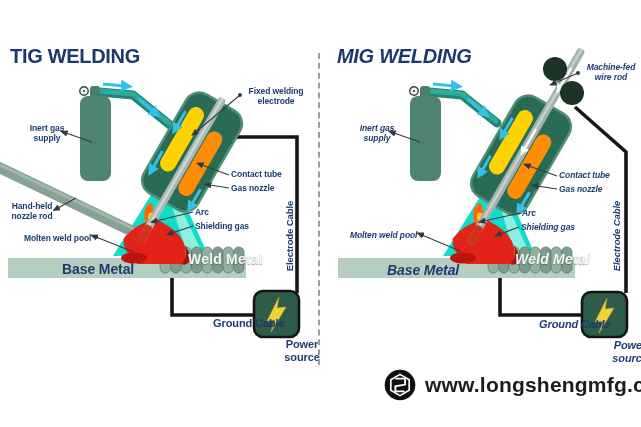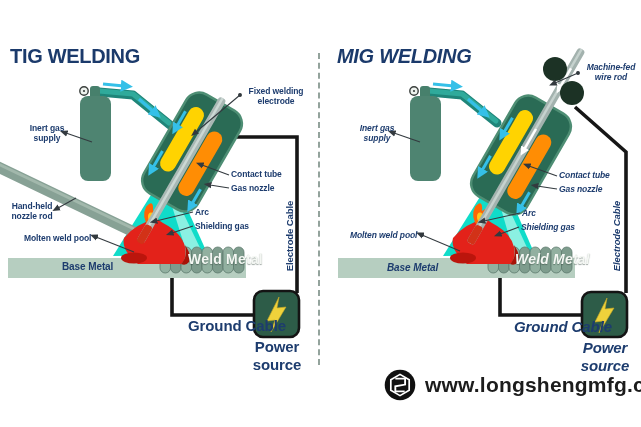--- a/index.html
+++ b/index.html
@@ -6,22 +6,22 @@
   #stage{position:relative;width:641px;height:427px;background:#ffffff;overflow:hidden;
          font-family:"Liberation Sans",sans-serif;}
   .panel{position:absolute;top:35px;width:320px;height:320px;}
   #panel-tig{left:0;}
   #panel-mig{left:321px;font-style:italic;}
   .panel svg{position:absolute;left:0;top:0;}
   .ptitle{position:absolute;font-size:20px;font-weight:bold;color:#1b3a6b;letter-spacing:-0.3px;}
   .lbl{position:absolute;font-size:8.5px;font-weight:bold;color:#1d3c6e;line-height:1.18;
        white-space:pre-line;letter-spacing:-0.1px;}
   .lbl.center{text-align:center;}
-  .lbl.big{font-size:10px;}
-  .lbl.mid{font-size:15px;}
+  .lbl.big{font-size:14px;}
+  .lbl.mid{font-size:11px;margin-left:25px;}
   .lbl.white{color:#f4f7f3;font-size:14px;text-shadow:0 1px 1px rgba(40,60,50,.45);letter-spacing:.2px;}
   .lbl.vert{transform:translate(-50%,-50%) rotate(-90deg);transform-origin:center;white-space:nowrap;font-size:9.5px;}
   #divider{position:absolute;left:318px;top:53px;height:312px;width:0;border-left:2px dashed #93a39c;}
   #watermark{position:absolute;left:383px;top:368px;display:flex;align-items:center;gap:8px;}
   #wm-text{font-size:21px;font-weight:600;color:#1c1c1c;letter-spacing:0.2px;}
 </style>
 </head>
 <body>
 
 <div id="stage">

